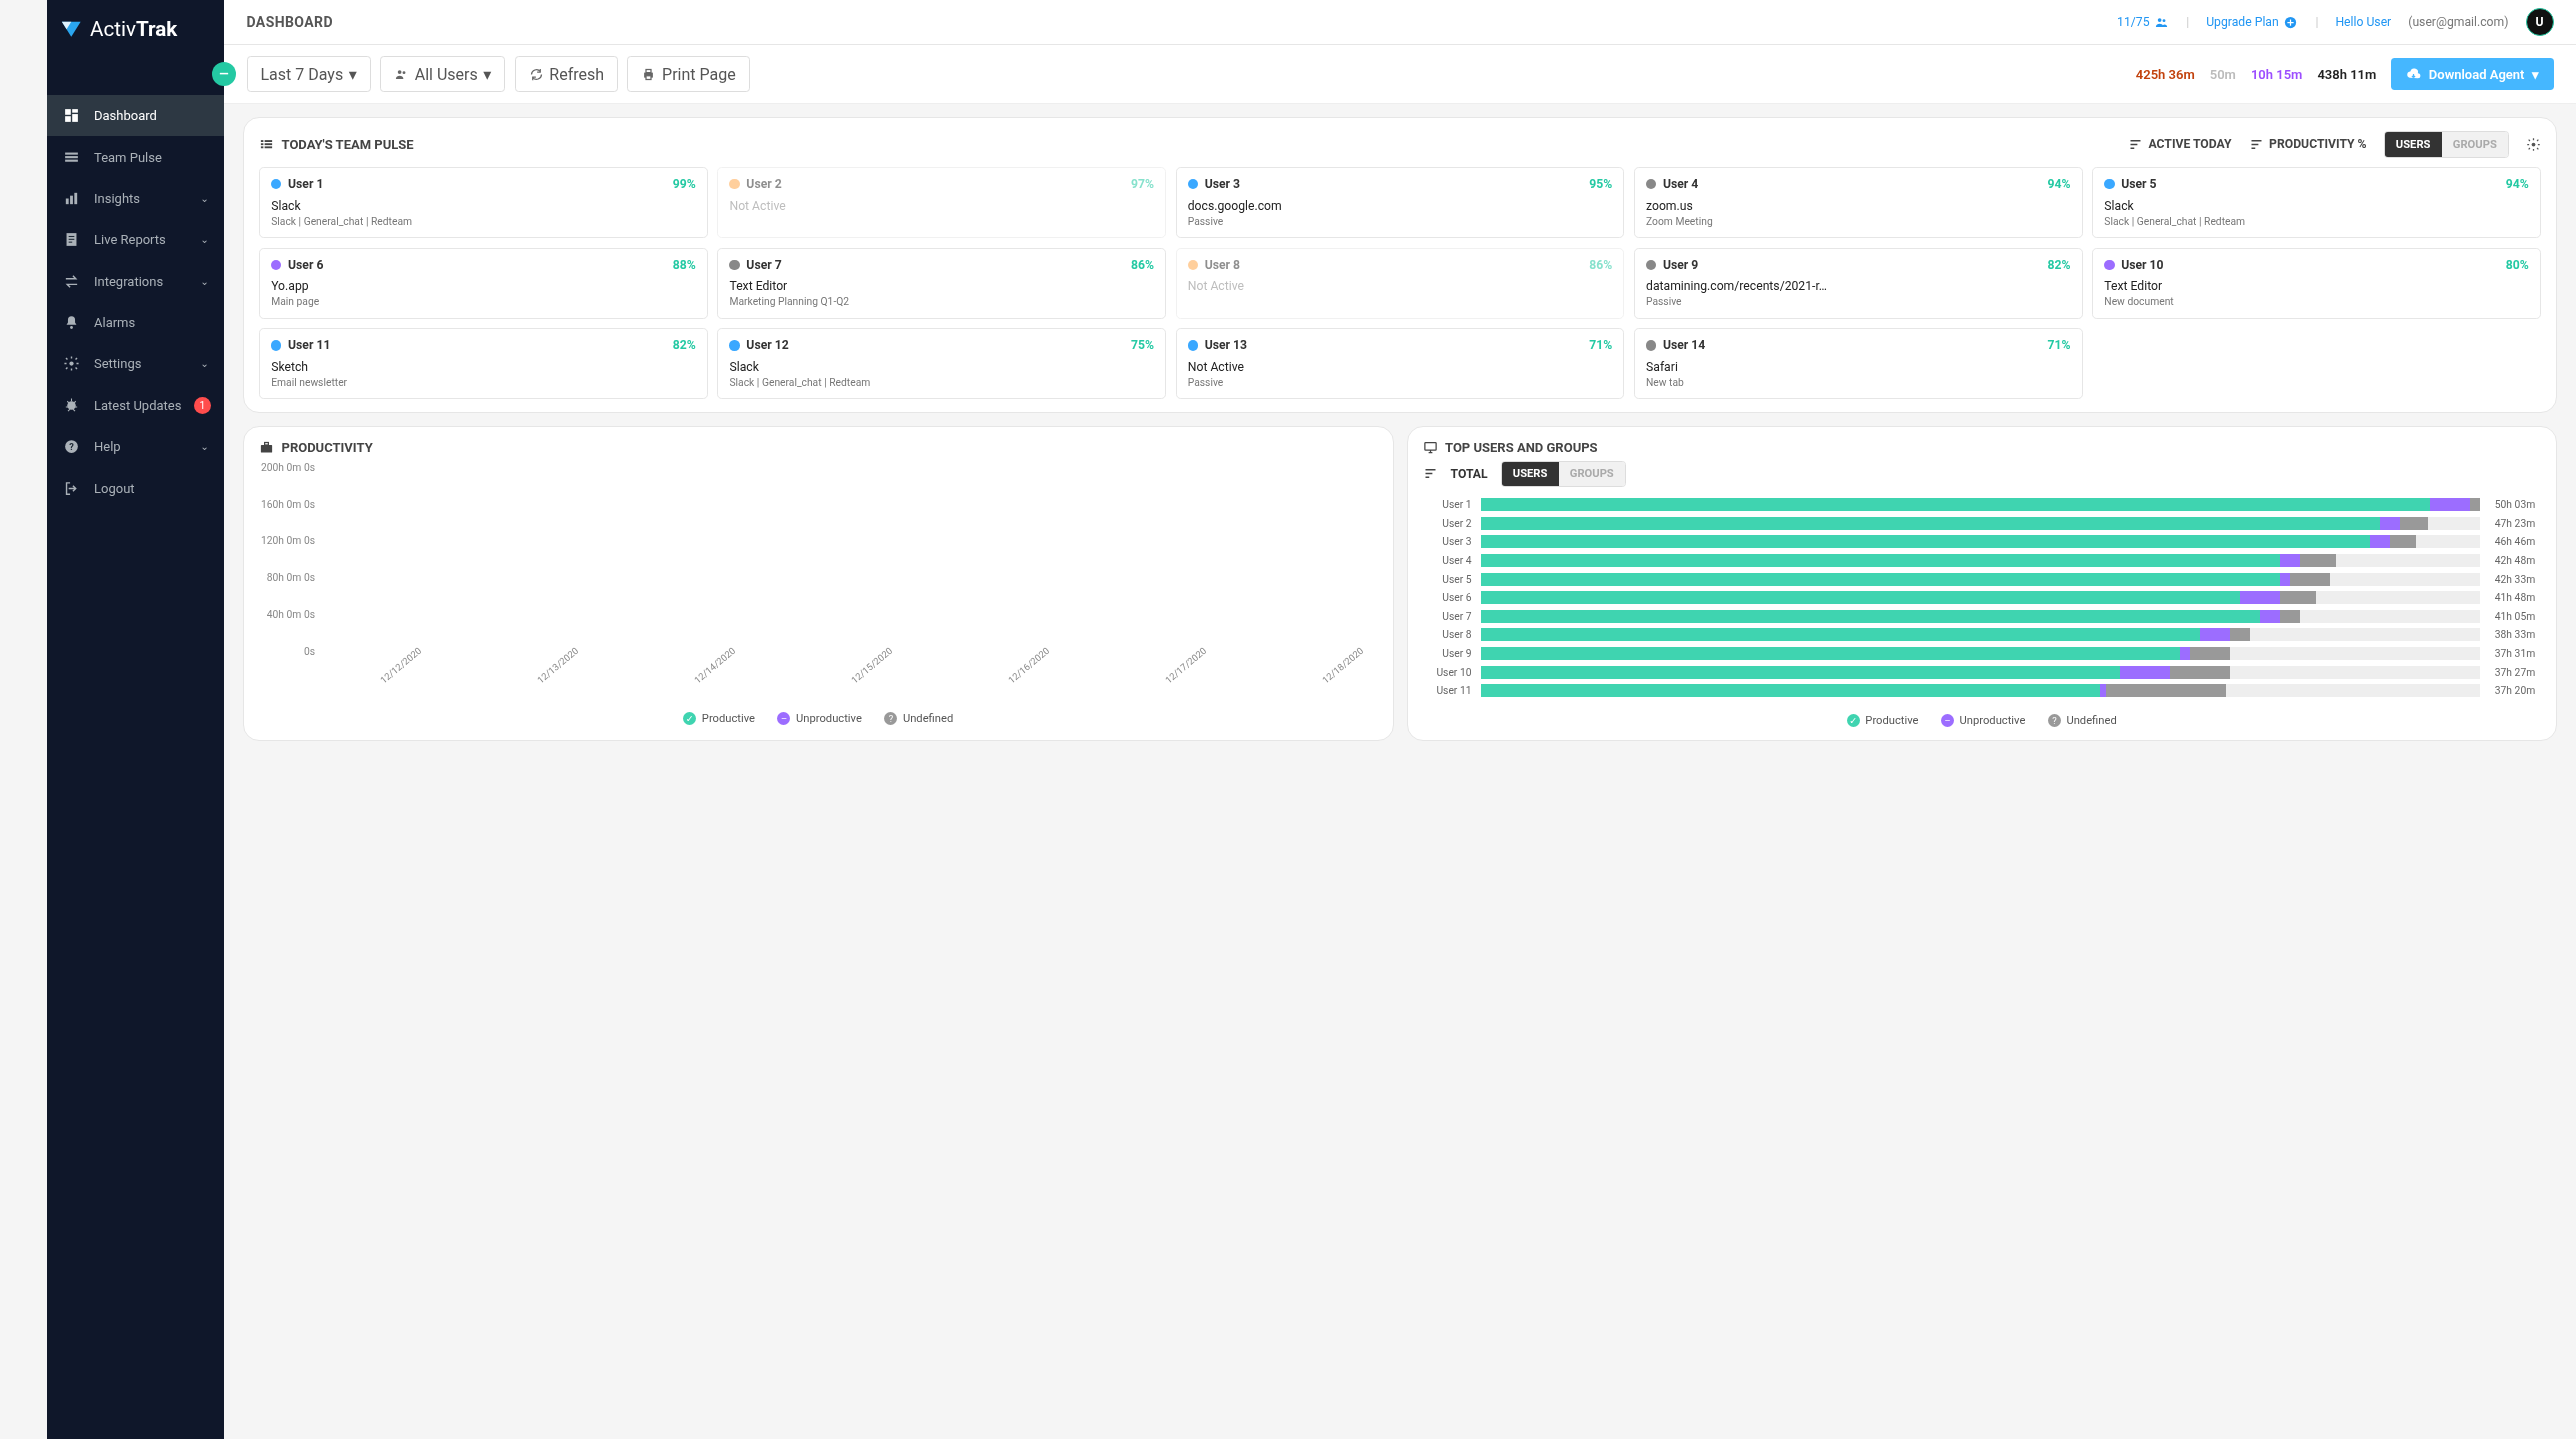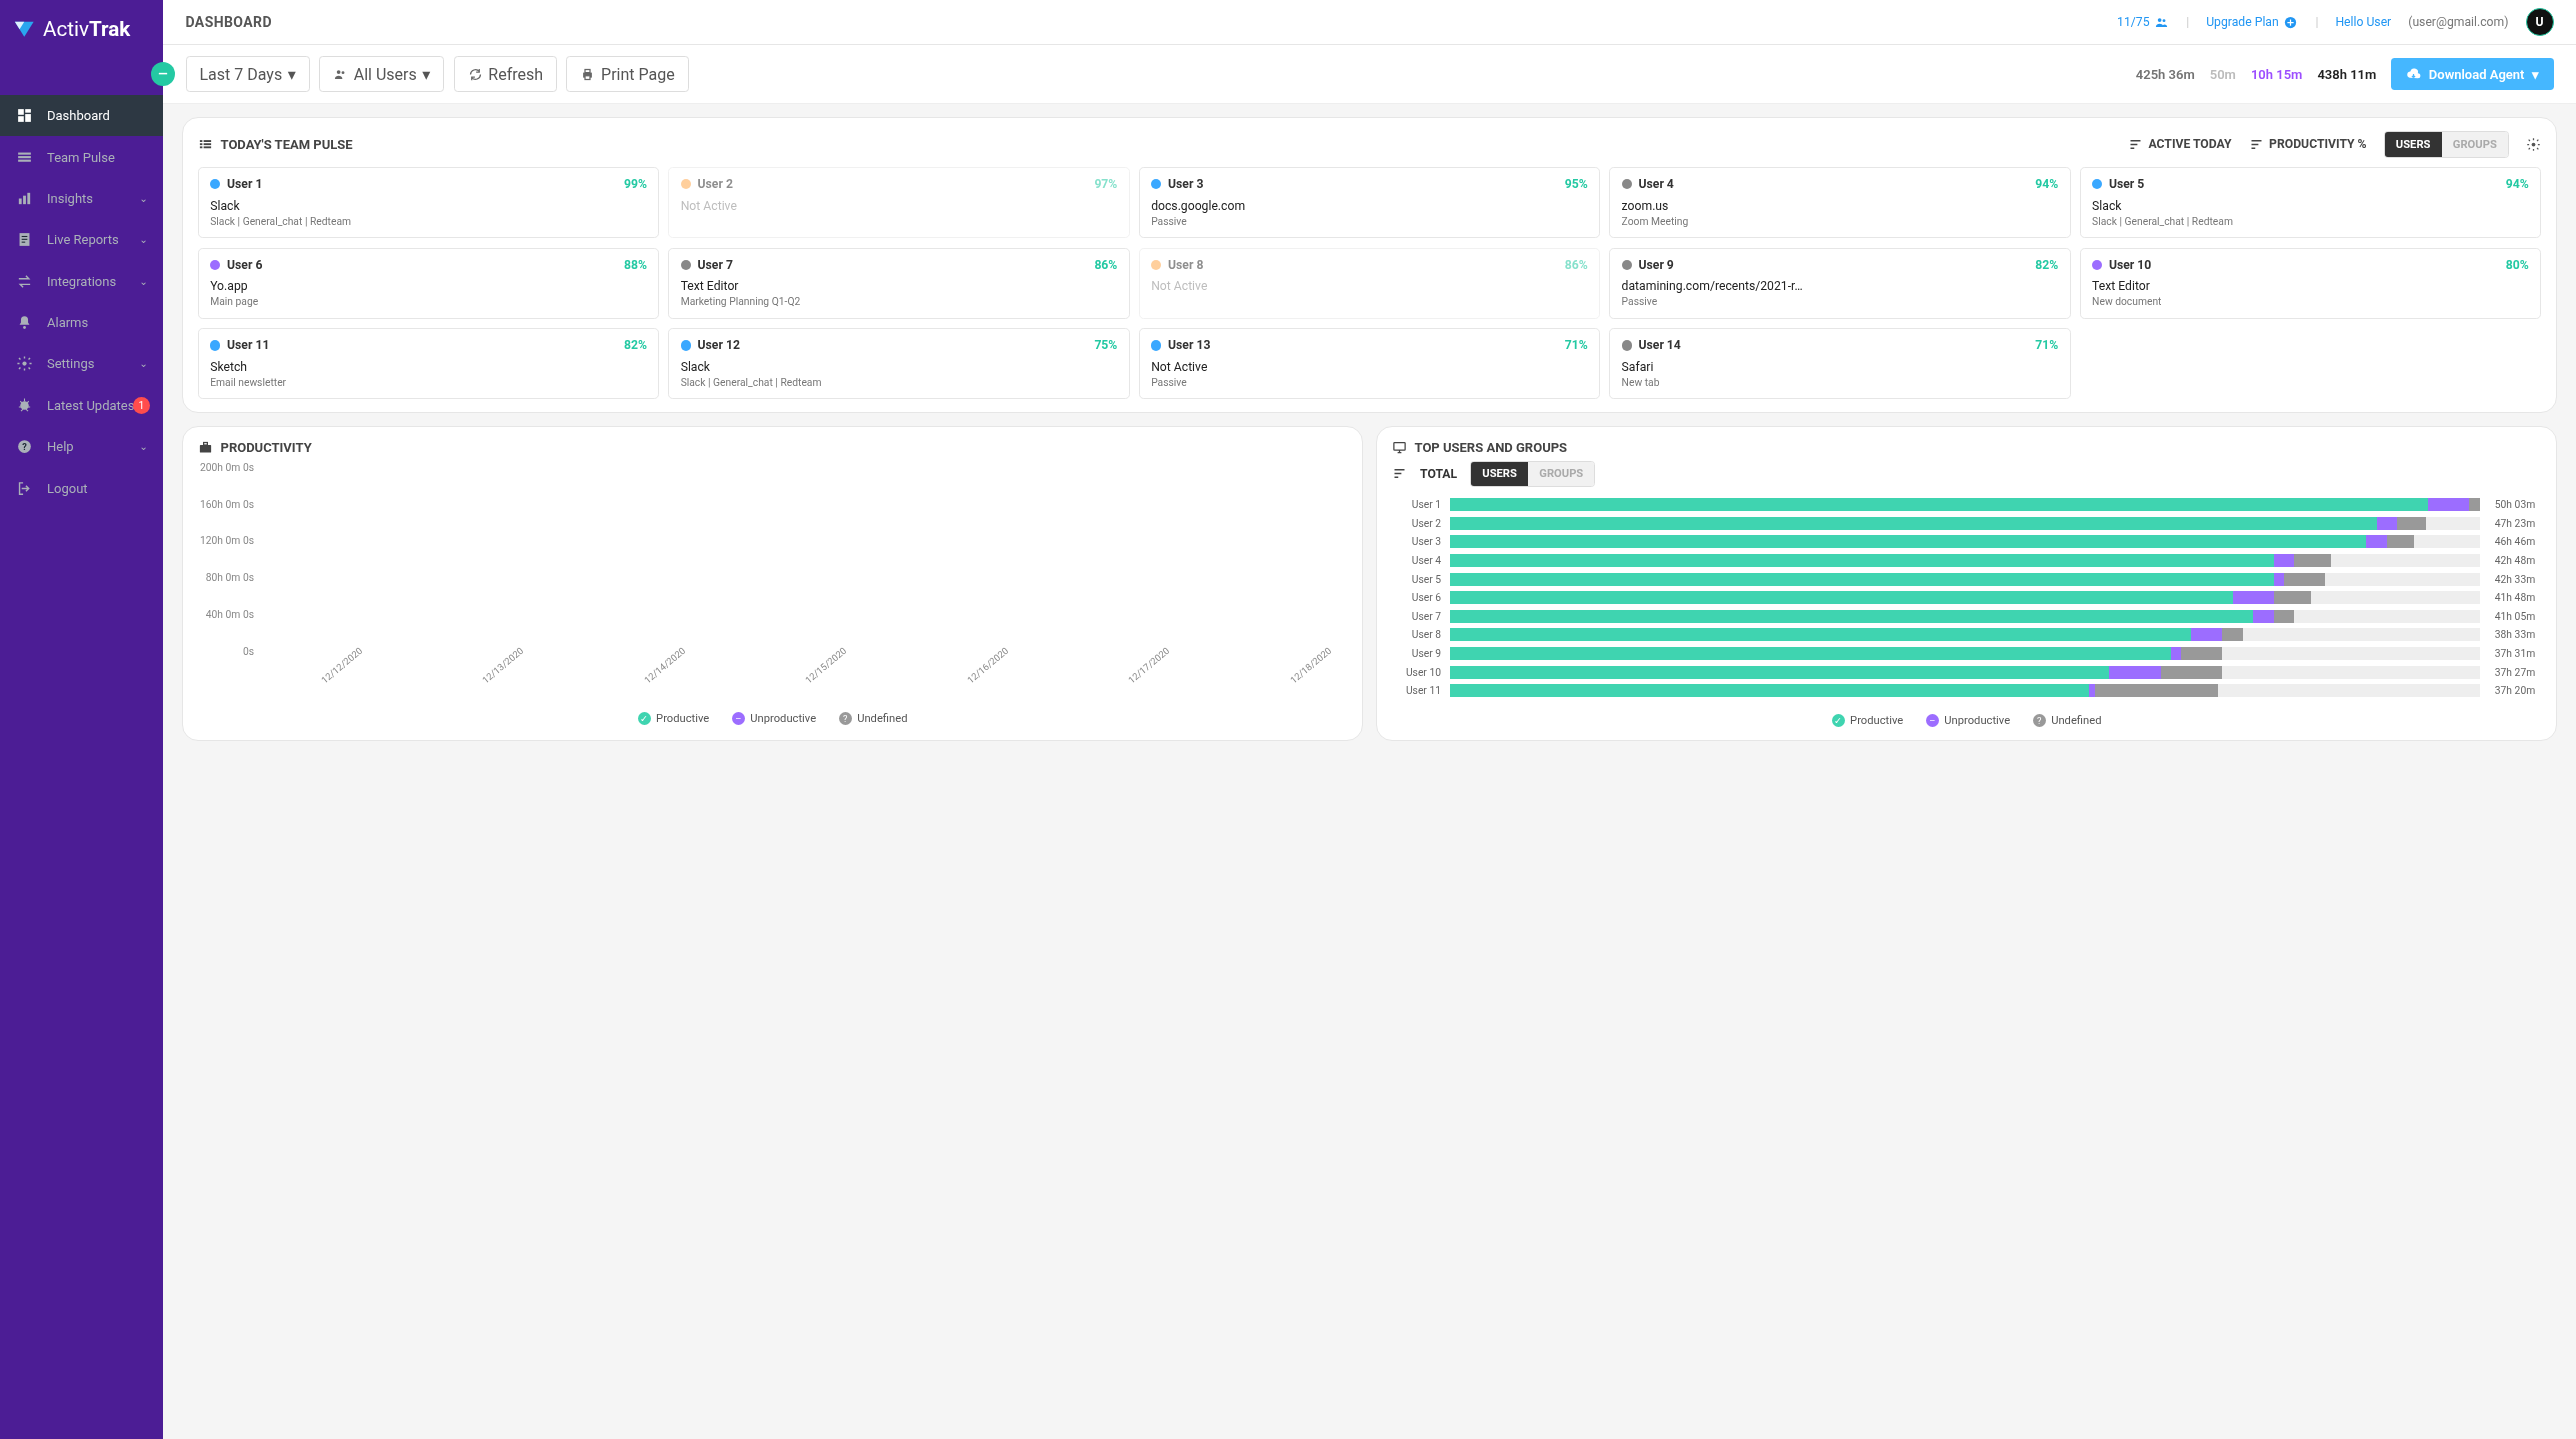--- a/index.html
+++ b/index.html
@@ -1,20 +1,20 @@
 <!DOCTYPE html>
 <html style="font-size:15px"><head>
 <meta charset="utf-8">
 <style>
 * { box-sizing: border-box; margin: 0; padding: 0; font-family: -apple-system, BlinkMacSystemFont, "Segoe UI", Roboto, sans-serif; }
 body { background: #f5f5f5; color: #333; font-size: 12.2px; }
 .app { display: flex; min-height: 100vh; }
 
 
-.sidebar { width: 163px; background: #4c1d95; color: #aab1b8; flex-shrink: 0; }
+.sidebar { width: 177px; background: #0f172a; color: #aab1b8; flex-shrink: 0; margin-left: 47px; }
 .logo { display: flex; align-items: center; padding: 17px 13px; color: #fff; font-size: 20.6px; font-weight: 400; }
 .logo svg { margin-right: 7.5px; }
 .logo b { font-weight: 700; }
 .nav { list-style: none; margin-top: 37px; }
 .nav-item { display: flex; align-items: center; padding: 11.2px 15px; cursor: pointer; font-size: 13px; color: #aab1b8; position: relative; }
 .nav-item.active { background: #2d3843; color: #fff; }
 .nav-icon { width: 19px; height: 19px; margin-right: 13px; display: inline-flex; align-items: center; justify-content: center; }
 .nav-chevron { margin-left: auto; font-size: 10.3px; }
 .nav-badge { position: absolute; right: 13px; background: #ff4d4d; color: #fff; border-radius: 50%; width: 17px; height: 17px; font-size: 10.3px; display: flex; align-items: center; justify-content: center; }
 
@@ -25,21 +25,21 @@
 .topbar-right { margin-left: auto; display: flex; align-items: center; gap: 17px; font-size: 12.2px; }
 .tr-item { color: #2196f3; cursor: pointer; display: inline-flex; align-items: center; gap: 4.7px; }
 .tr-sep { color: #ccc; }
 .tr-user { color: #777; }
 .avatar { width: 28px; height: 28px; border-radius: 50%; background: #111; color: #fff; border: 1.9px solid #24c9a3; display: flex; align-items: center; justify-content: center; font-weight: 700; }
 
 
 .toolbar { background: #fff; display: flex; align-items: center; padding: 11.2px 22.5px; position: relative; gap: 9.4px; border-bottom: 0.9px solid #eee; }
 .tbtn { display: inline-flex; align-items: center; gap: 5.6px; padding: 7.5px 13px; border: 0.9px solid #ddd; border-radius: 3.7px; background: #fff; cursor: pointer; font-size: 16px; color: #555; }
 .toolbar-right { margin-left: auto; display: flex; align-items: center; gap: 15px; font-size: 13px; font-weight: 600; }
-.tr-teal { color: #737373; }
+.tr-teal { color: #c2410c; }
 .tr-gray { color: #bbb; }
 .tr-purple { color: #9c4dff; }
 .tr-black { color: #222; }
 .dl-agent { background: #45b7ff; color: #fff; padding: 8.4px 15px; border-radius: 3.7px; display: inline-flex; align-items: center; gap: 7.5px; cursor: pointer; }
 .toolbar-fab { position: absolute; left: -12.2px; width: 24.4px; height: 24.4px; border-radius: 50%; background: #24c9a3; color: #fff; display: flex; align-items: center; justify-content: center; cursor: pointer; font-weight: 700; }
 
 
 .content { padding: 13px 19px 22.5px; flex: 1; overflow: auto; }
 
 

